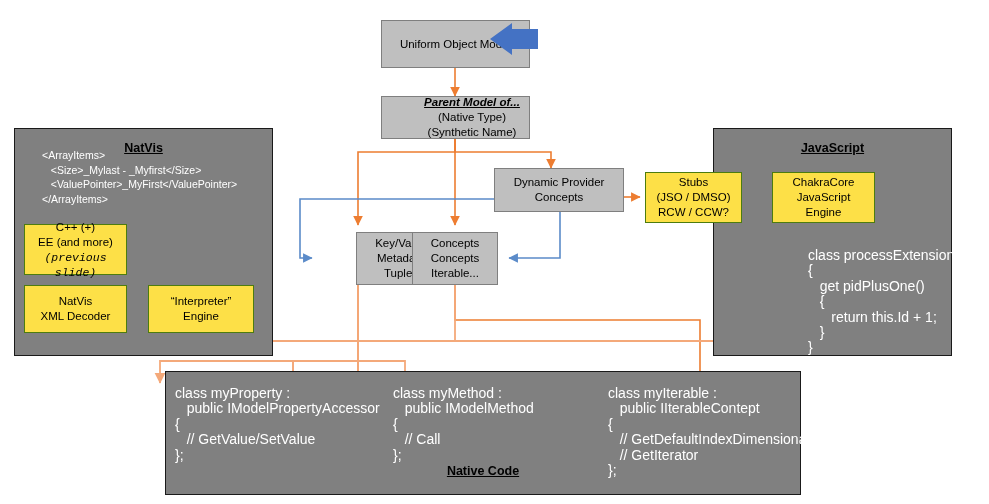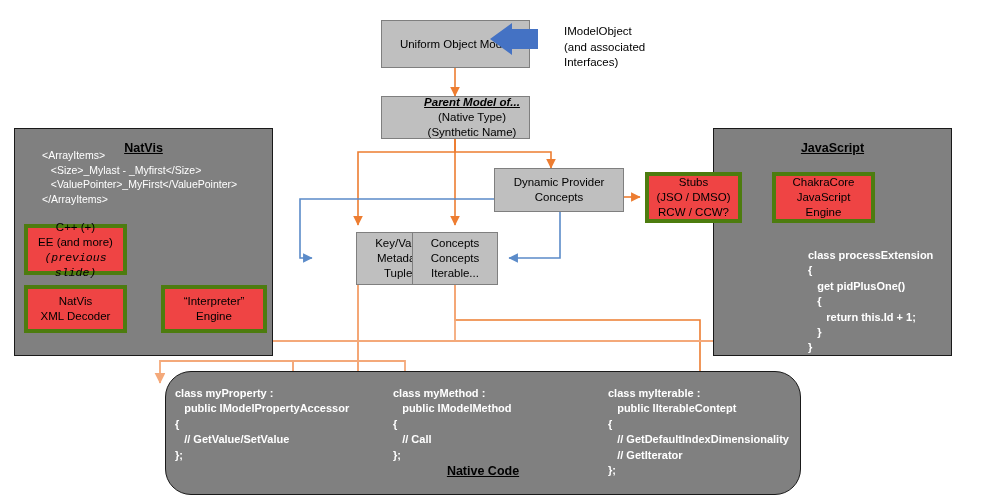--- a/index.html
+++ b/index.html
@@ -2,26 +2,26 @@
 <html><head>
 <meta charset="utf-8">
 <style>
   html,body{margin:0;padding:0;background:#fff;}
   body{width:989px;height:504px;position:relative;overflow:hidden;
        font-family:"Liberation Sans","DejaVu Sans",sans-serif;color:#111;}
   #canvas{position:absolute;left:0;top:0;width:989px;height:504px;}
   .panel{position:absolute;background:#808080;border:1px solid #1a1a1a;box-sizing:border-box;}
   .panel-title{position:absolute;width:100%;text-align:center;font-size:12.5px;font-weight:bold;
                text-decoration:underline;color:#000;}
-  .codeblk{position:absolute;color:#fff;font-size:11px;line-height:15.4px;white-space:pre;font-weight:bold;}
+  .codeblk{position:absolute;color:#fff;font-size:14px;line-height:15.4px;white-space:pre;}
   .xmlblk{position:absolute;color:#fff;font-size:10.5px;line-height:14.6px;white-space:pre;}
   .box{position:absolute;box-sizing:border-box;display:flex;flex-direction:column;
        align-items:center;justify-content:center;text-align:center;}
   .gray{background:#bfbfbf;border:1px solid #7f7f7f;}
-  .green{background:#ef4444;border:4px solid #4d7c0f;}
+  .green{background:#fde047;border:1px solid #4d7c0f;}
   .box span{display:block;font-size:11.5px;line-height:15px;color:#000;}
   .box span.it{font-style:italic;font-weight:bold;text-decoration:underline;}
   .box span.i2{font-style:italic;font-family:Liberation Mono, monospace;}
   .note{position:absolute;font-size:11.5px;line-height:15.5px;color:#000;white-space:pre;}
   svg{position:absolute;left:0;top:0;overflow:visible;pointer-events:none;}
 </style>
 </head>
 <body>
 
 <div id="canvas">
@@ -69,23 +69,20 @@
   </svg>
 
   <div class="box gray" style="left:381px;top:20px;width:149px;height:48px;">
     <span>Uniform Object Model</span>
   </div>
 
   <svg width="989" height="504">
     <polygon points="588,36 588,29 562,29 562,23 540,39 562,55 562,49 588,49" transform="translate(-50,0)" fill="#4472C4"></polygon>
   </svg>
 
-  <div class="note" style="left:564px;top:24px;">IModelObject
-(and associated
-Interfaces)</div>
 
   <div class="box gray" style="left:381px;top:96px;width:149px;height:43px;padding-left:33px;">
     <span class="it">Parent Model of...</span>
     <span>(Native Type)</span>
     <span>(Synthetic Name)</span>
   </div>
 
   <div class="panel" style="left:14px;top:128px;width:259px;height:228px;">
     <div class="panel-title" style="top:12px;">NatVis</div>
   </div>
@@ -98,21 +95,21 @@
     <span>C++ (+)</span>
     <span>EE (and more)</span>
     <span class="i2">(previous slide)</span>
   </div>
 
   <div class="box green" style="left:24px;top:285px;width:103px;height:48px;">
     <span>NatVis</span>
     <span>XML Decoder</span>
   </div>
 
-  <div class="box green" style="left:161px;top:285px;width:106px;height:48px;">
+  <div class="box green" style="left:148px;top:285px;width:106px;height:48px;">
     <span>“Interpreter”</span>
     <span>Engine</span>
   </div>
 
   <div class="box gray" style="left:494px;top:168px;width:130px;height:44px;">
     <span>Dynamic Provider</span>
     <span>Concepts</span>
   </div>
 
   <div class="box gray" style="left:313px;top:232px;width:90px;height:53px;margin-left:43px;">
@@ -144,21 +141,21 @@
   </div>
 
   <div class="codeblk" style="left:808px;top:248px;">class processExtension
 {
    get pidPlusOne()
    {
       return this.Id + 1;
    }
 }</div>
 
-  <div class="panel" style="left:165px;top:371px;width:636px;height:124px;border-radius:26px;">
+  <div class="panel" style="left:165px;top:371px;width:636px;height:124px;">
     <div class="panel-title" style="top:92px;">Native Code</div>
   </div>
   <div class="codeblk" style="left:175px;top:386px;">class myProperty :
    public IModelPropertyAccessor
 {
    // GetValue/SetValue
 };</div>
   <div class="codeblk" style="left:393px;top:386px;">class myMethod :
    public IModelMethod
 {

